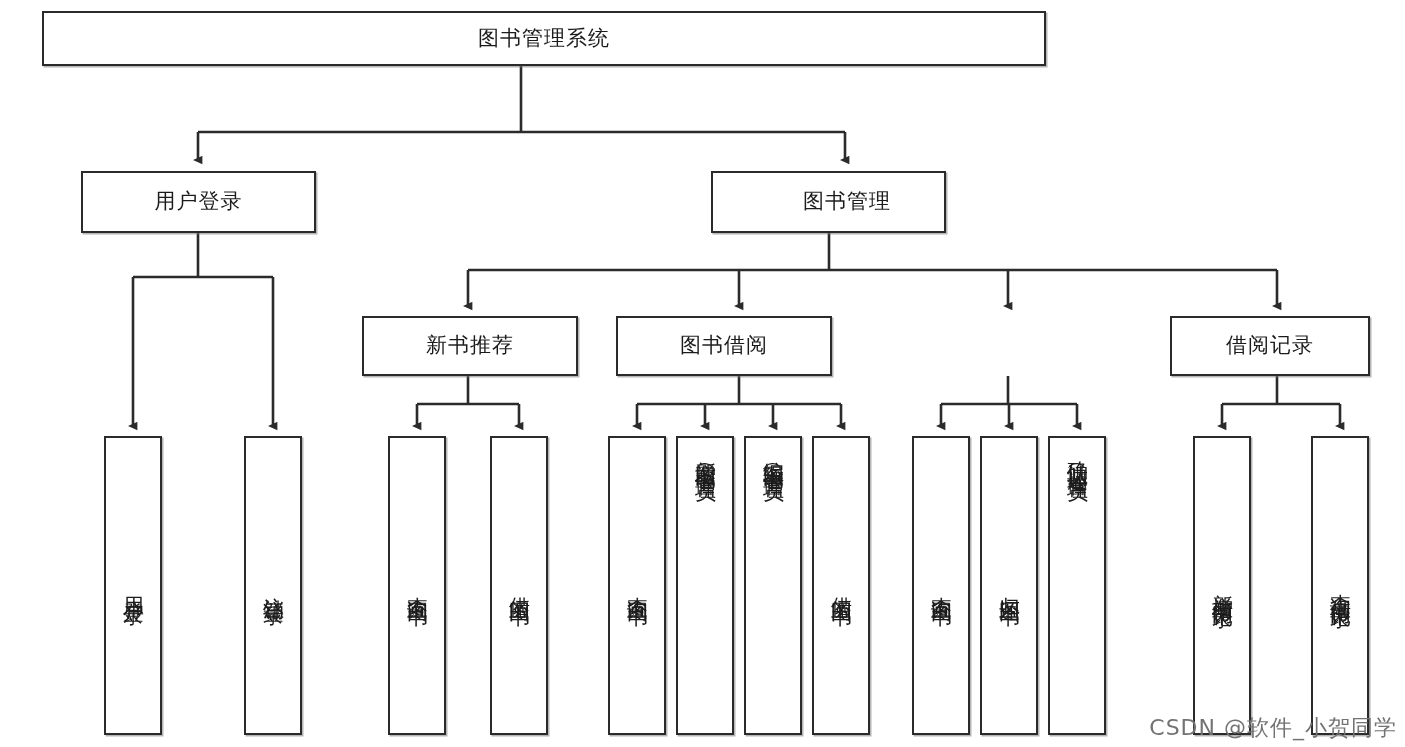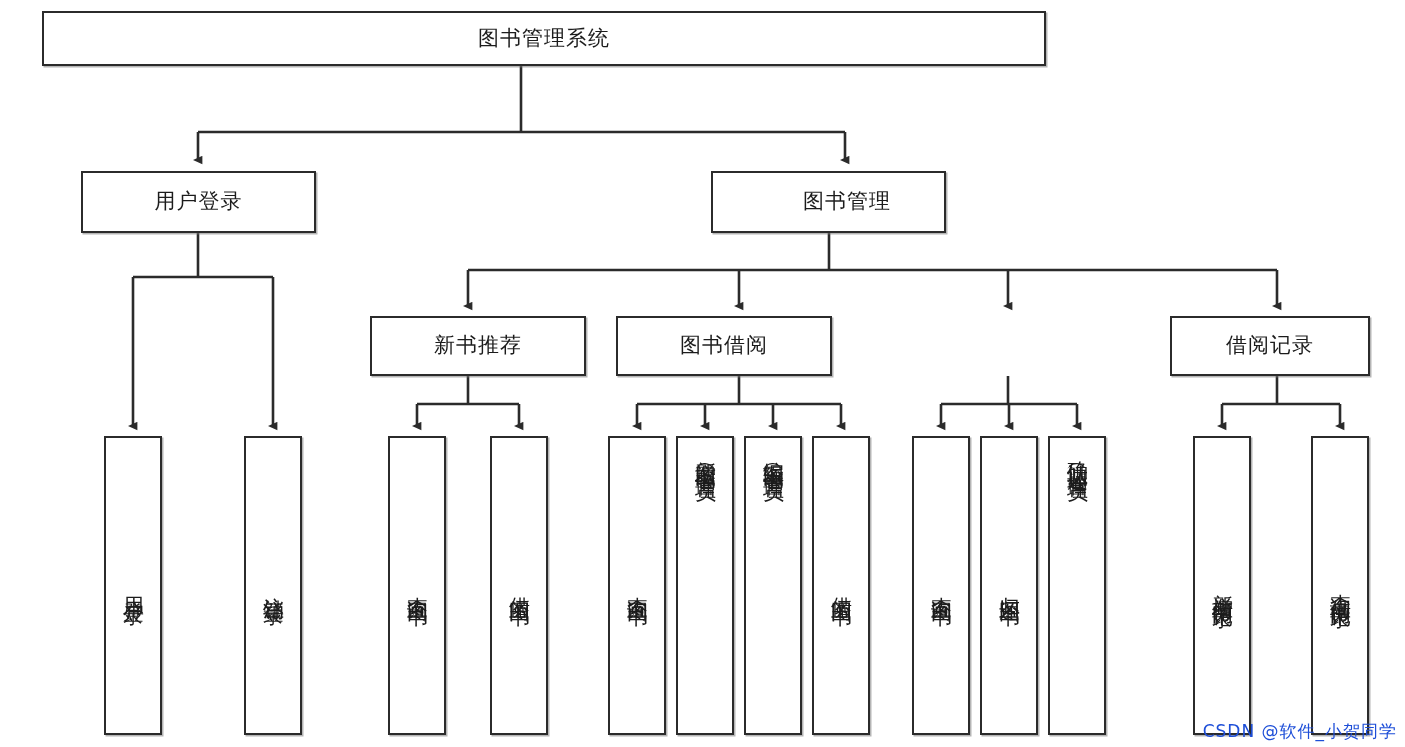--- a/index.html
+++ b/index.html
@@ -60,22 +60,22 @@
   .node-box.vertical.align-top {
     align-items: flex-start;
   }
   .node-box.vertical.align-center {
     align-items: center;
   }
   #watermark {
     position: absolute;
     right: 8px;
     bottom: 4px;
-    font-size: 17px;
-    color: #1d4ed8;
+    font-size: 22px;
+    color: #737373;
     letter-spacing: 1px;
     white-space: nowrap;
     user-select: none;
     margin-top: 37px;
   }
 </style>
 </head>
 <body>
 
 <div id="diagram-canvas">
@@ -147,21 +147,21 @@
   </div>
 
   <div class="node-box horizontal" style="left:81px; top:171px; width:235px; height:62px;">
     <span>用户登录</span>
   </div>
 
   <div class="node-box horizontal" style="left:711px; top:171px; width:235px; height:62px;padding-left:37px;">
     <span>图书管理</span>
   </div>
 
-  <div class="node-box horizontal" style="left:370px; top:316px; width:216px; height:60px;">
+  <div class="node-box horizontal" style="left:362px; top:316px; width:216px; height:60px;">
     <span>新书推荐</span>
   </div>
 
   <div class="node-box horizontal" style="left:616px; top:316px; width:216px; height:60px;">
     <span>图书借阅</span>
   </div>
 
 
   <div class="node-box horizontal" style="left:1170px; top:316px; width:200px; height:60px;align-items:center;">
     <span>借阅记录</span>

